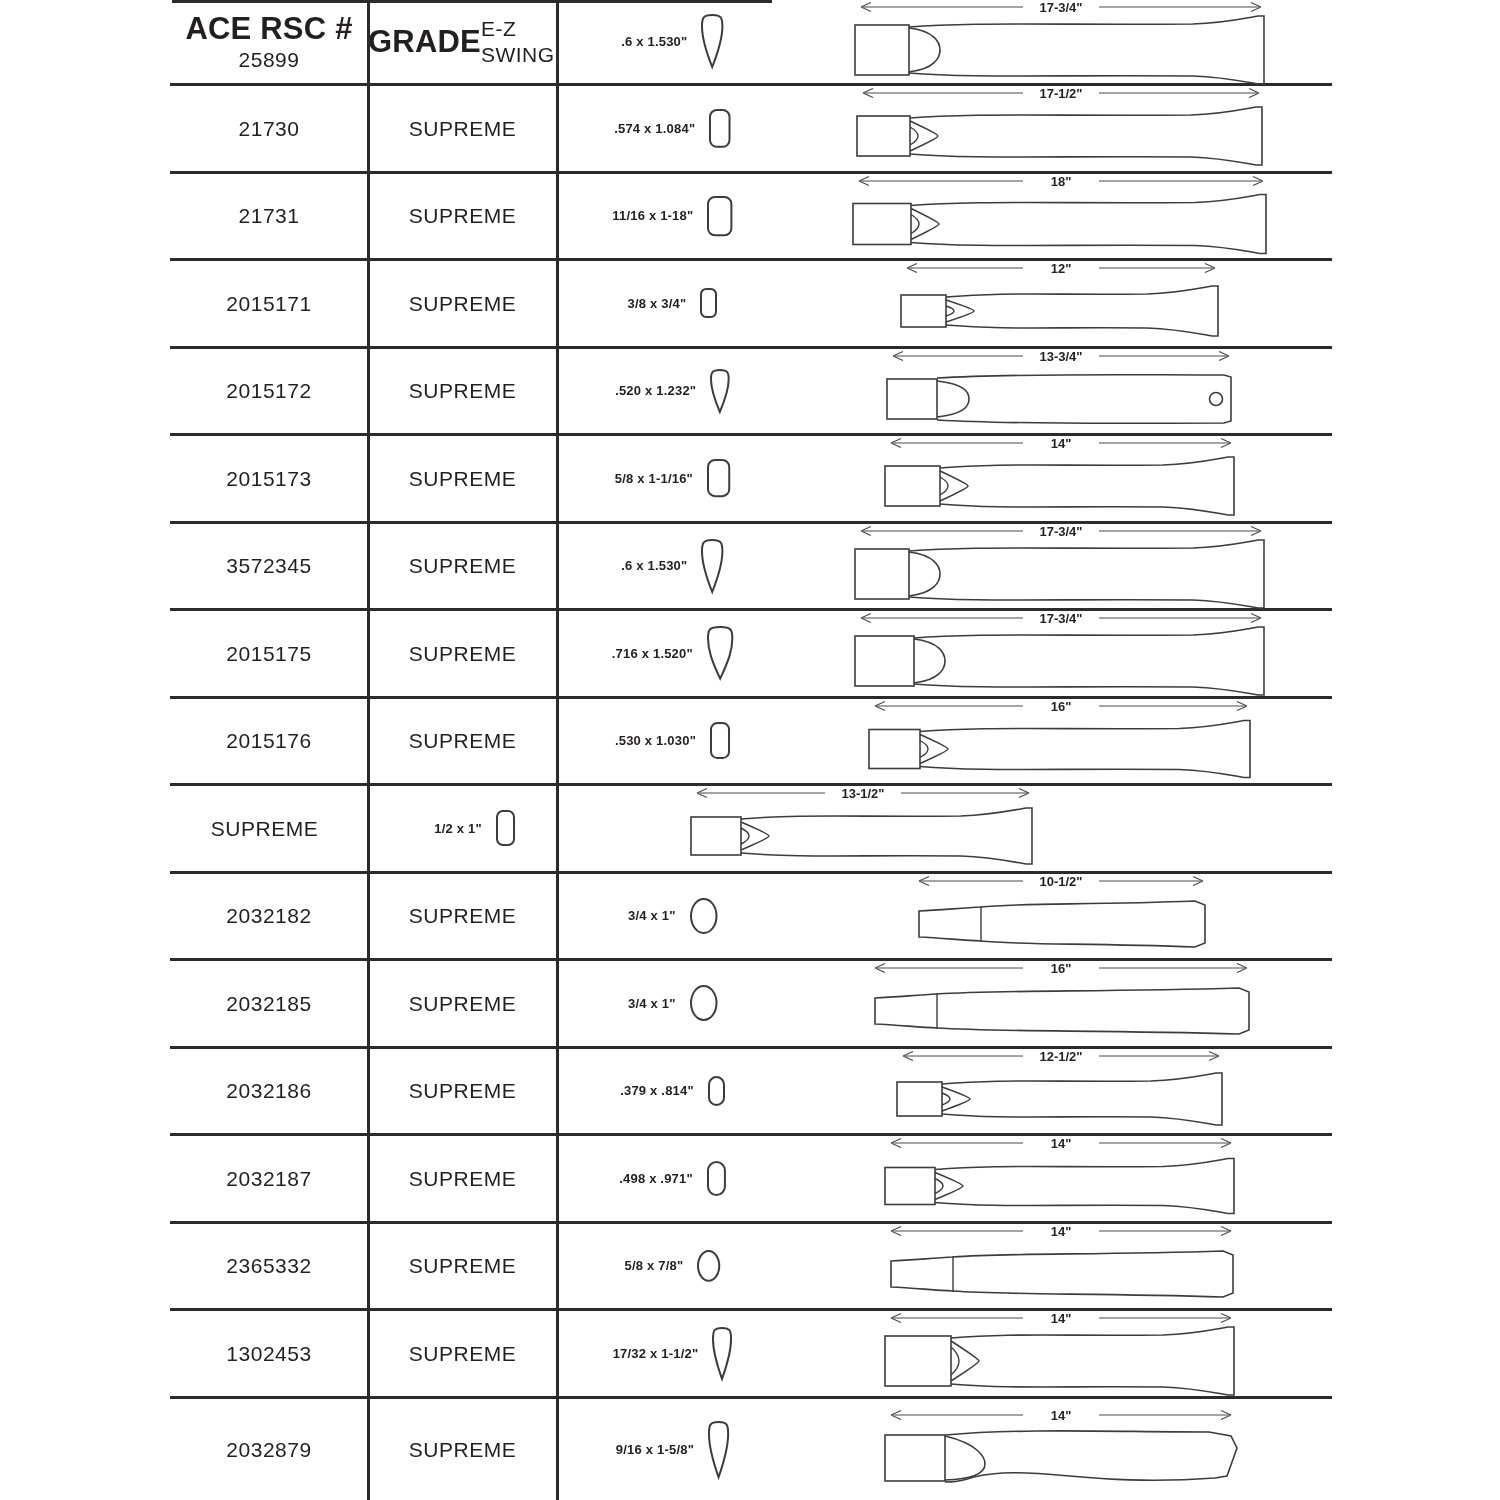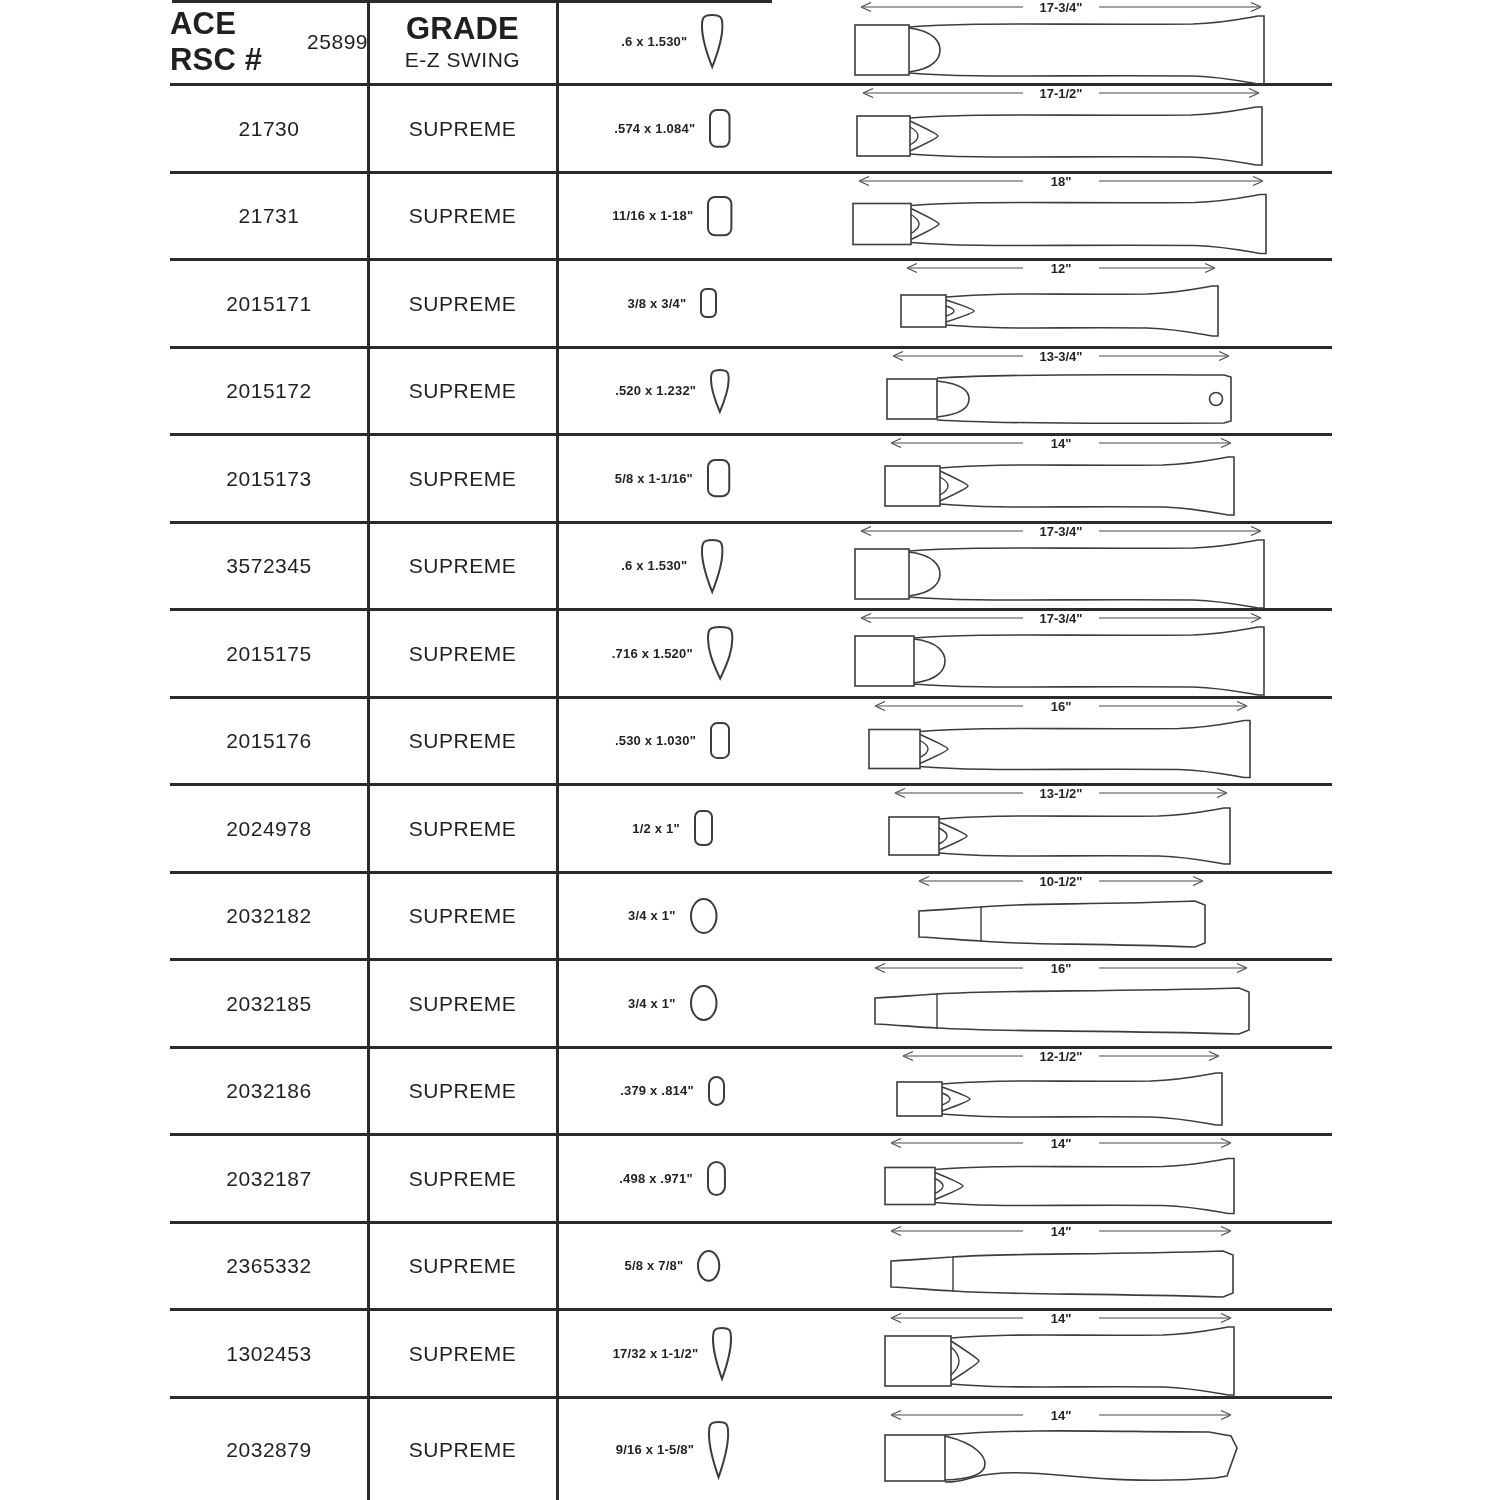--- a/index.html
+++ b/index.html
@@ -4,22 +4,22 @@
 <style>
   html,body{margin:0;padding:0;background:#ffffff;}
   #page{position:relative;width:1500px;height:1500px;background:#fff;overflow:hidden;
         font-family:"Liberation Sans", sans-serif;color:#231f20;}
   #catalog-table{position:absolute;left:170px;top:0;width:1162px;height:1500px;}
   .vline{position:absolute;top:0;width:3px;height:1500px;background:#2b2b2b;}
   .topline{position:absolute;top:0;left:2px;width:600px;height:3px;background:#2b2b2b;}
   .row{display:flex;align-items:stretch;box-sizing:border-box;border-bottom:3px solid #2b2b2b;}
   .row.last{border-bottom:none;}
   .cell{display:flex;align-items:center;justify-content:center;box-sizing:border-box;}
-  .c-rsc{width:198px;flex-direction:row;}
-  .c-grade{width:189px;flex-direction:column;}
+  .c-rsc{width:198px;flex-direction:column;}
+  .c-grade{width:189px;flex-direction:row;}
   .c-eye{width:233px;}
   .c-handle{width:542px;}
   .hdr{font-weight:bold;font-size:31px;letter-spacing:0.2px;line-height:1.15;}
   .rsc-val{font-size:21px;letter-spacing:0.5px;line-height:1.2;}
   .grade-val{font-size:21px;letter-spacing:0.5px;line-height:1.2;}
   .eye-dim{font-size:13px;font-weight:bold;letter-spacing:0.2px;margin-right:12px;white-space:nowrap;}
   svg{display:block;}
   .dim-label{font-family:"Liberation Sans", sans-serif;font-size:13px;font-weight:bold;fill:#231f20;}
 </style>
 </head>
@@ -324,23 +324,20 @@
              <path d="M 57,45.5 Q 73,54 57,62.5" fill="none" stroke="#3c3c3c" stroke-width="1.4"></path>
     <path d="M 57,36.5 C 117,31.5 186.5,34.5 316,33.5
              C 346,32.5 369,27.5 381,25.5 L 387,25.5
              L 387,82.5 L 381,82.5
              C 369,80.5 346,75.5 316,74.5
              C 186.5,73.5 117,76.5 57,71.5" fill="none" stroke="#3c3c3c" stroke-width="1.6"></path>
           </svg>
     </div>
       </div>
       <div class="row" style="height: 87.5px;">
-    <div class="cell c-rsc">
-      <div class="rsc-val">2024978</div>
-    </div>
     <div class="cell c-grade">
       <div class="grade-val">SUPREME</div>
     </div>
     <div class="cell c-eye">
       <span class="eye-dim">1/2 x 1"</span>
       <svg width="23" height="40" viewBox="0 0 23 40">
             <rect x="3" y="3" width="17" height="34" rx="5.949999999999999" fill="none" stroke="#3c3c3c" stroke-width="2"></rect>
           </svg>
     </div>
     <div class="cell c-handle">

